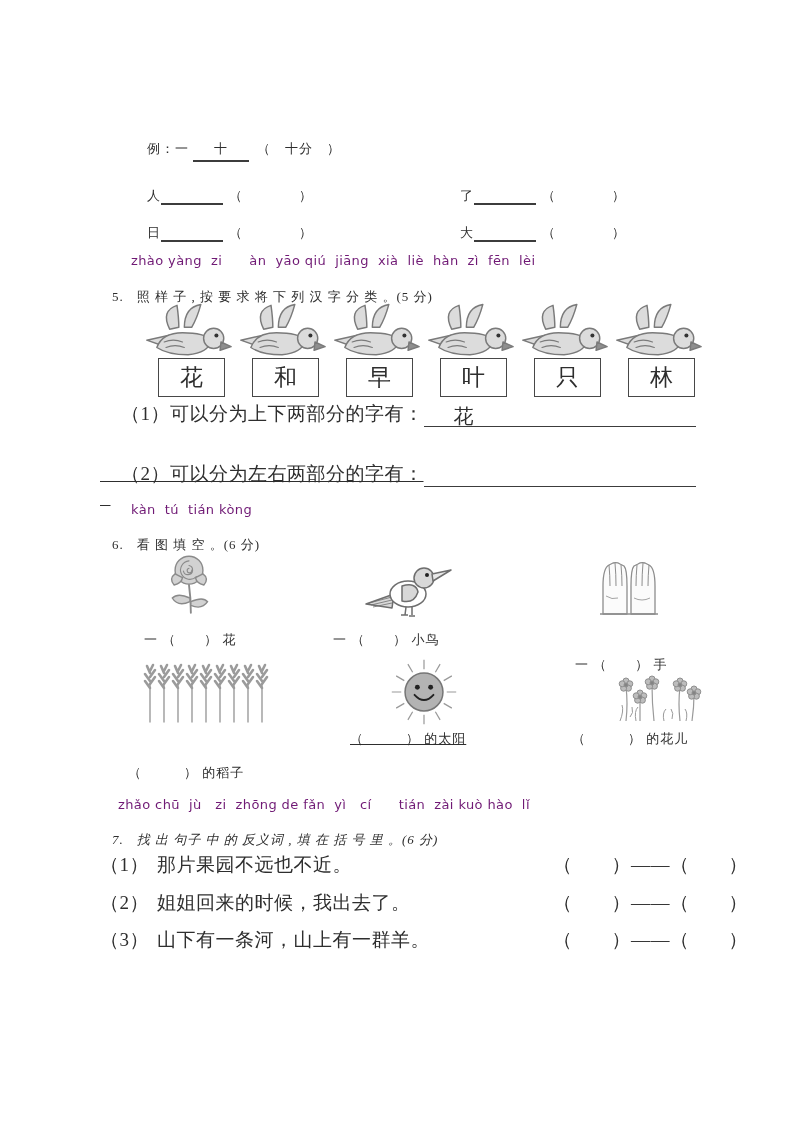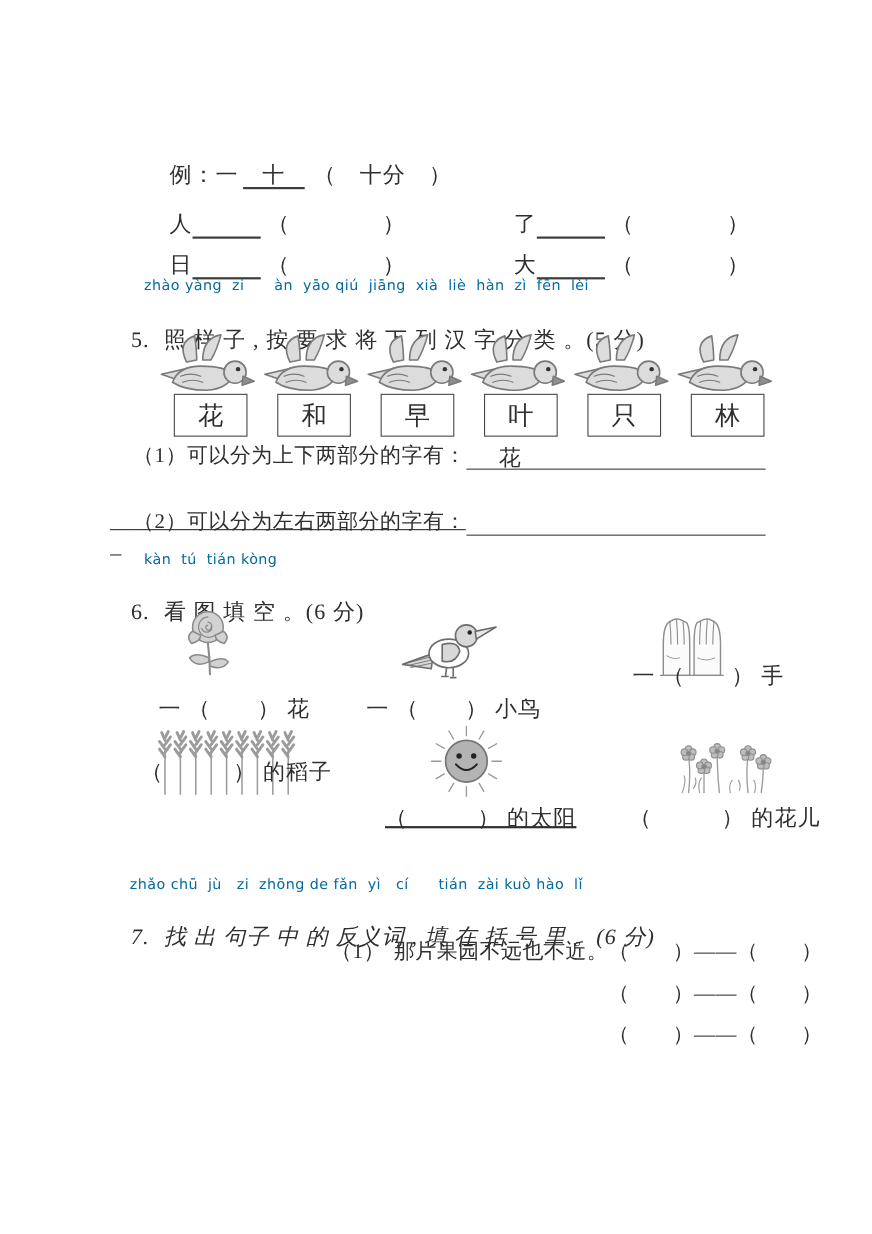--- a/index.html
+++ b/index.html
@@ -1,32 +1,32 @@
 <!DOCTYPE html>
 <html><head>
 <meta charset="utf-8">
 <style>
   html,body{margin:0;padding:0;}
   body{
     width:793px;height:1122px;background:#ffffff;position:relative;overflow:hidden;
     font-family:"Liberation Serif","DejaVu Serif",serif;color:#2e2e2e;
   }
   .abs{position:absolute;white-space:pre;}
-  .cn{font-size:20px;letter-spacing:1px;}
+  .cn{font-size:13px;letter-spacing:1px;}
   .cn-sm{font-size:19px;letter-spacing:0.5px;}
-  .pinyin{font-family:"DejaVu Sans","Liberation Sans",sans-serif;font-size:13px;color:#0369a1;letter-spacing:0.4px;white-space:pre;}
+  .pinyin{font-family:"DejaVu Sans","Liberation Sans",sans-serif;font-size:13px;color:#701a75;letter-spacing:0.4px;white-space:pre;}
   .qnum{display:inline-block;margin-right:13px;}
   .ex-blank{display:inline-block;min-width:56px;border-bottom:2px solid #3c3c3c;text-align:center;margin:0 8px 0 4px;line-height:22px;}
   .u-blank{display:inline-block;width:62px;border-bottom:2px solid #3c3c3c;height:20px;vertical-align:bottom;margin-right:6px;}
   .answer-line{display:inline-block;width:272px;border-bottom:1.7px solid #3c3c3c;height:24px;vertical-align:bottom;padding-left:30px;box-sizing:border-box;font-size:20px;}
   .birds-row{position:absolute;top:301px;left:158px;display:flex;gap:27px;}
   .bird-item{width:67px;position:relative;}
   .dove-svg{width:88px;height:60px;display:block;position:relative;left:-14px;margin-bottom:-3px;}
   .char-card{width:67px;height:39px;border:1.7px solid #474747;background:#fff;display:flex;align-items:center;justify-content:center;font-size:23px;box-sizing:border-box;}
-  .q7-row{position:absolute;left:100px;width:648px;display:flex;justify-content:flex-end;align-items:baseline;}
+  .q7-row{position:absolute;left:100px;width:648px;display:flex;justify-content:space-between;align-items:baseline;}
   .q7-label{margin-right:8px;}
   svg .ln{fill:none;}
 </style>
 </head>
 <body>
 
 <svg width="0" height="0" style="position:absolute" aria-hidden="true">
   <defs>
     <g id="dove" stroke="#7a7a7a" stroke-width="1.6" fill="#dcdcdc" stroke-linejoin="round" stroke-linecap="round">
       <path d="M28,30 Q18,10 36,4 Q38,18 38,28 Z"></path>
@@ -189,45 +189,47 @@
     </svg>
   <svg class="abs" style="top:564px;left:364px;width:88px;height:56px;" viewBox="0 0 88 56">
       <use href="#smallbird"></use>
     </svg>
   <svg class="abs" style="top:556px;left:596px;width:66px;height:60px;" viewBox="0 0 66 60">
       <use href="#hands"></use>
     </svg>
 
   <div class="abs cn" style="top:631px;left:128px;margin-left:16px;">一 （　　） 花</div>
   <div class="abs cn" style="top:631px;left:333px;">一 （　　） 小鸟</div>
-  <div class="abs cn" style="top:601px;left:575px;">一 （　　） 手</div>
+  <div class="abs cn" style="top:656px;left:575px;">一 （　　） 手</div>
 
   <svg class="abs" style="top:662px;left:143px;width:126px;height:62px;" viewBox="0 0 126 62">
       <use href="#rice"></use>
     </svg>
   <svg class="abs" style="top:656px;left:388px;width:72px;height:72px;" viewBox="0 0 76 76">
       <use href="#sun"></use>
     </svg>
   <svg class="abs" style="top:673px;left:616px;width:86px;height:50px;" viewBox="0 0 86 50">
       <use href="#flowers"></use>
     </svg>
 
-  <div class="abs cn" style="top:688px;left:128px;">（　　　） 的稻子</div>
+  <div class="abs cn" style="top:764px;left:128px;">（　　　） 的稻子</div>
   <div class="abs cn" style="top:730px;left:350px;text-decoration:underline;">（　　　） 的太阳</div>
   <div class="abs cn" style="top:730px;left:572px;">（　　　） 的花儿</div>
 
   <div class="abs pinyin" style="top:797px;left:118px;">zhǎo chū  jù   zi  zhōng de fǎn  yì   cí      tián  zài kuò hào  lǐ</div>
   <div class="abs cn" style="top:815px;left:95px;font-style:italic;">
     <span class="qnum">7.</span><span>找 出 句子 中 的 反义词 , 填 在 括 号 里 。(6 分)</span>
   </div>
 
   <div class="q7-row cn-sm" style="top:852px;">
     <span><span class="q7-label">（1）</span><span>那片果园不远也不近。</span></span>
     <span>（　　）——（　　）</span>
   </div>
   <div class="q7-row cn-sm" style="top:890px;">
+    <span><span class="q7-label">（2）</span><span>姐姐回来的时候，我出去了。</span></span>
     <span>（　　）——（　　）</span>
   </div>
   <div class="q7-row cn-sm" style="top:927px;">
+    <span><span class="q7-label">（3）</span><span>山下有一条河，山上有一群羊。</span></span>
     <span>（　　）——（　　）</span>
   </div>
 
 </div>
 
 </body></html>

